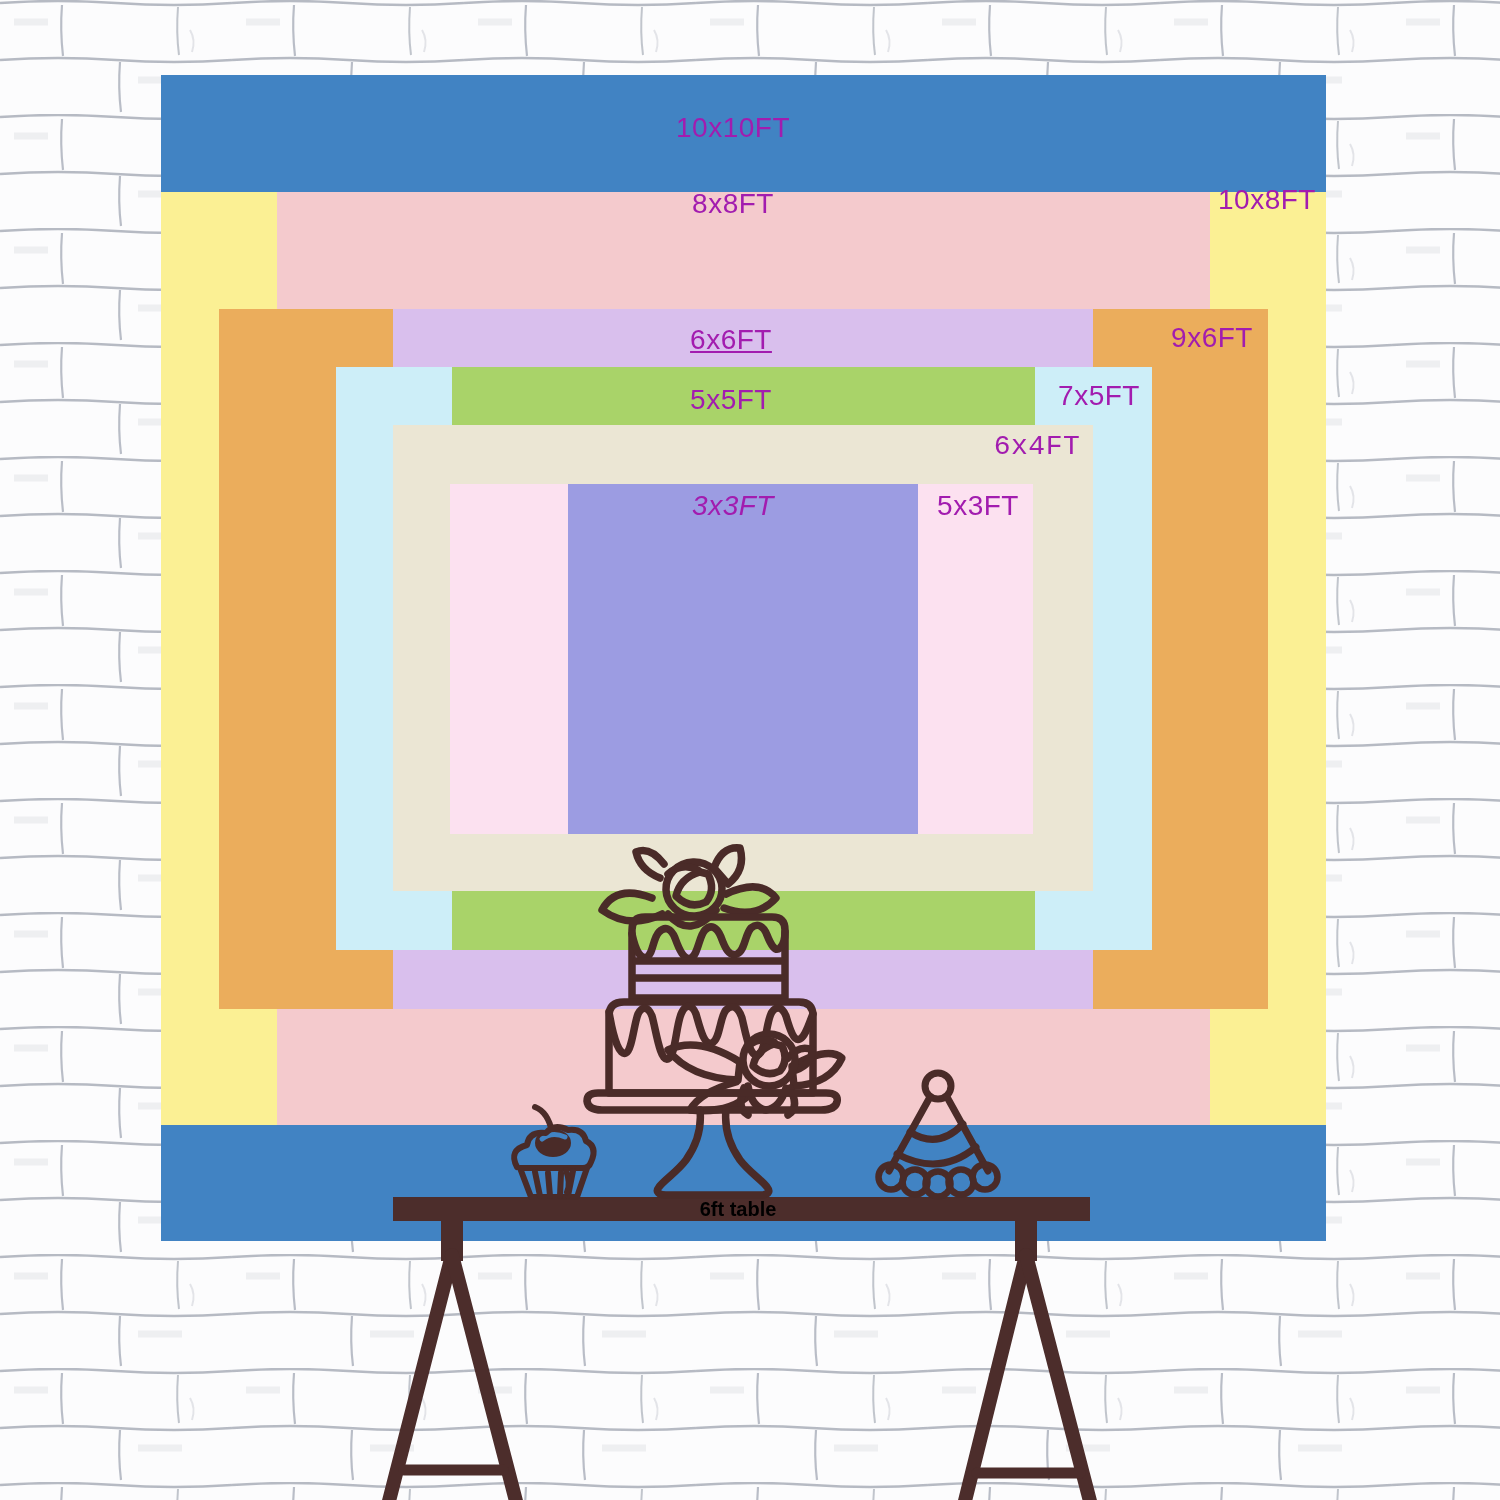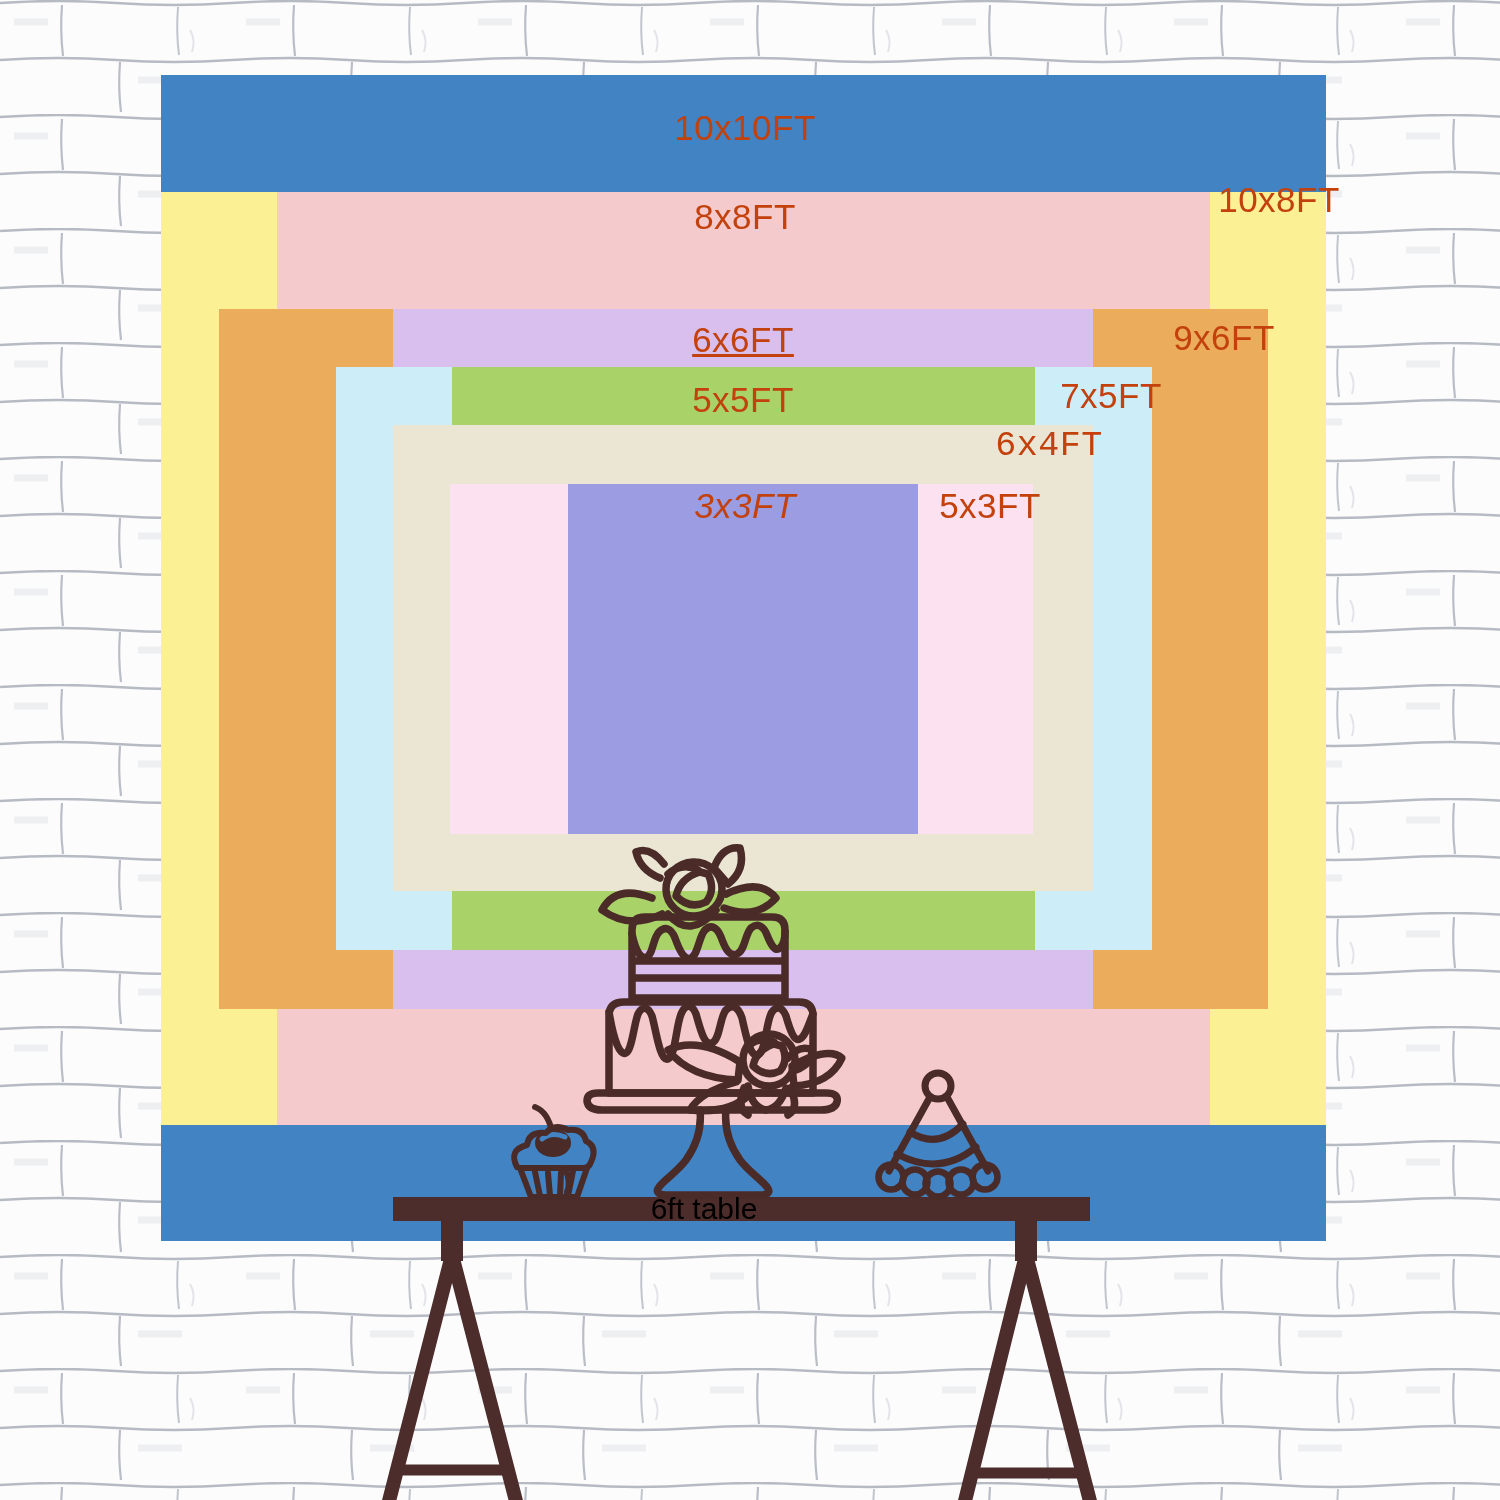--- a/index.html
+++ b/index.html
@@ -16,36 +16,36 @@
   .r-8x8  {left:277px;top:192px;width:933px;height:933px;}
   .r-9x6  {left:219px;top:309px;width:1049px;height:700px;}
   .r-6x6  {left:393px;top:309px;width:700px;height:700px;}
   .r-7x5  {left:336px;top:367px;width:816px;height:583px;}
   .r-5x5  {left:452px;top:367px;width:583px;height:583px;}
   .r-6x4  {left:393px;top:425px;width:700px;height:466px;}
   .r-5x3  {left:450px;top:484px;width:583px;height:350px;}
   .r-3x3  {left:568px;top:484px;width:350px;height:350px;}
   .size-label{
     position:absolute;transform:translate(-50%,-50%);
-    font-size:35px;font-weight:500;color:#c2410c;white-space:nowrap;letter-spacing:.5px;margin-left:12px;
+    font-size:28px;font-weight:500;color:#a21caf;white-space:nowrap;letter-spacing:.5px;
   }
   .l-10x10{left:733px;top:128px;}
-  .l-8x8  {left:733px;top:217px;text-align:center;}
+  .l-8x8  {left:733px;top:204px;text-align:center;}
   .l-10x8 {left:1267px;top:200px;}
   .l-6x6  {left:731px;top:340px;text-decoration:underline;}
   .l-9x6  {left:1212px;top:338px;}
   .l-5x5  {left:731px;top:400px;}
   .l-7x5  {left:1099px;top:396px;}
   .l-6x4  {left:1037px;top:446px;font-family:Liberation Mono, monospace;}
   .l-3x3  {left:733px;top:506px;font-style:italic;}
   .l-5x3  {left:978px;top:506px;}
   .illustration{position:absolute;left:0;top:0;width:1500px;height:1500px;pointer-events:none;}
   .table-label{
-    position:absolute;left:704px;top:1209px;transform:translate(-50%,-50%);
-    font-size:30px;font-weight:400;color:#000;z-index:6;white-space:nowrap;
+    position:absolute;left:738px;top:1209px;transform:translate(-50%,-50%);
+    font-size:20px;font-weight:700;color:#000;z-index:6;white-space:nowrap;
   }
 </style>
 </head>
 <body>
 
 <div id="stage">
 
   <svg class="wall" viewBox="0 0 1500 1500">
     <defs>
       <pattern id="brickpat" width="232" height="114" patternUnits="userSpaceOnUse">

